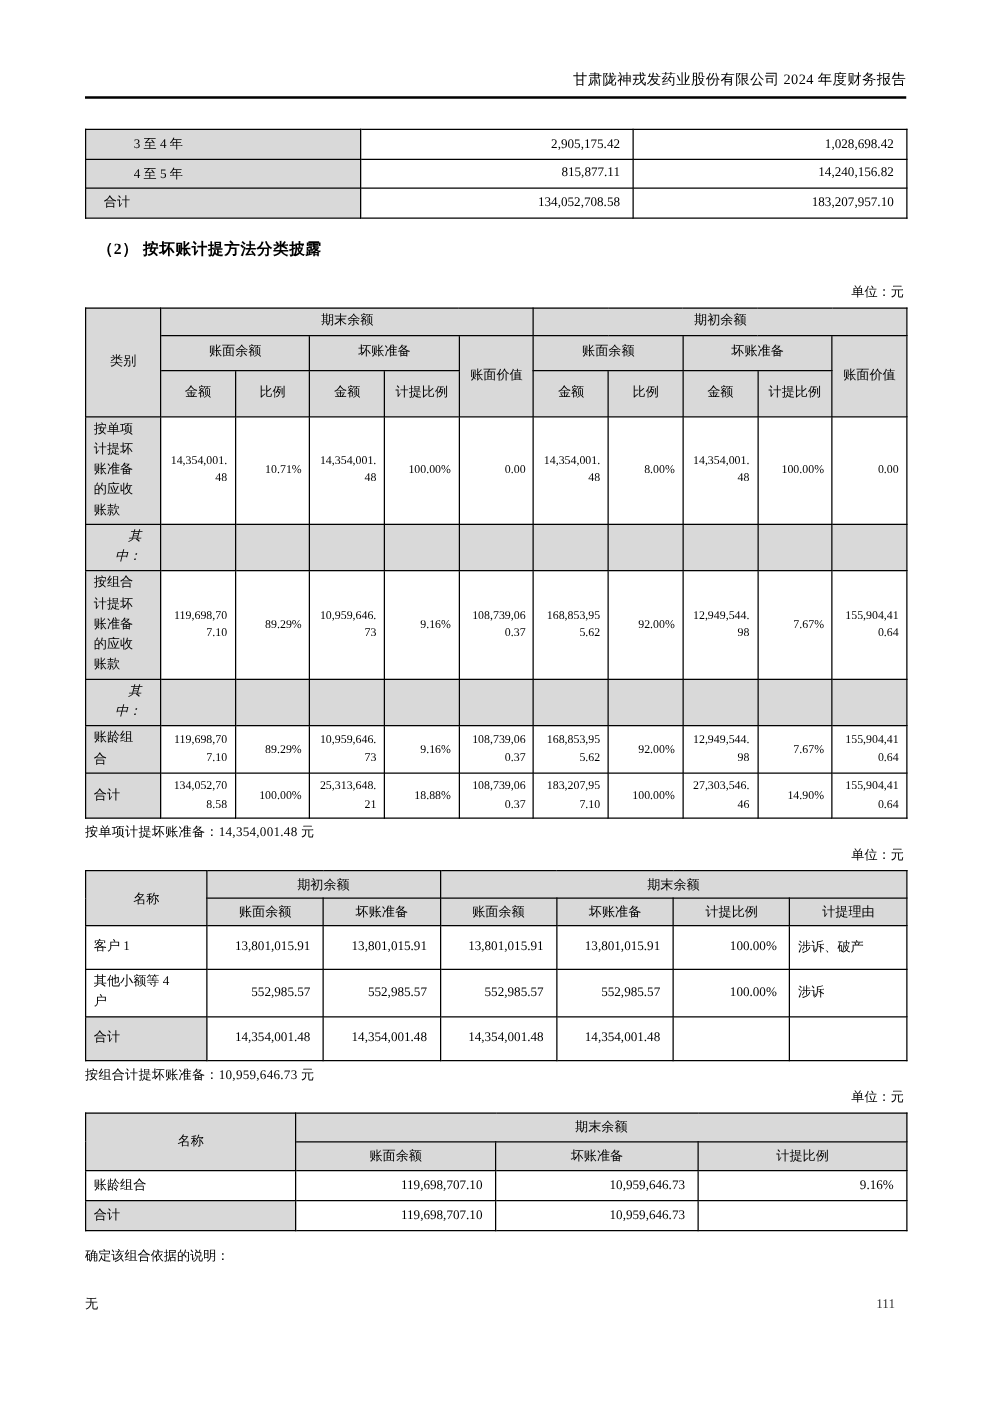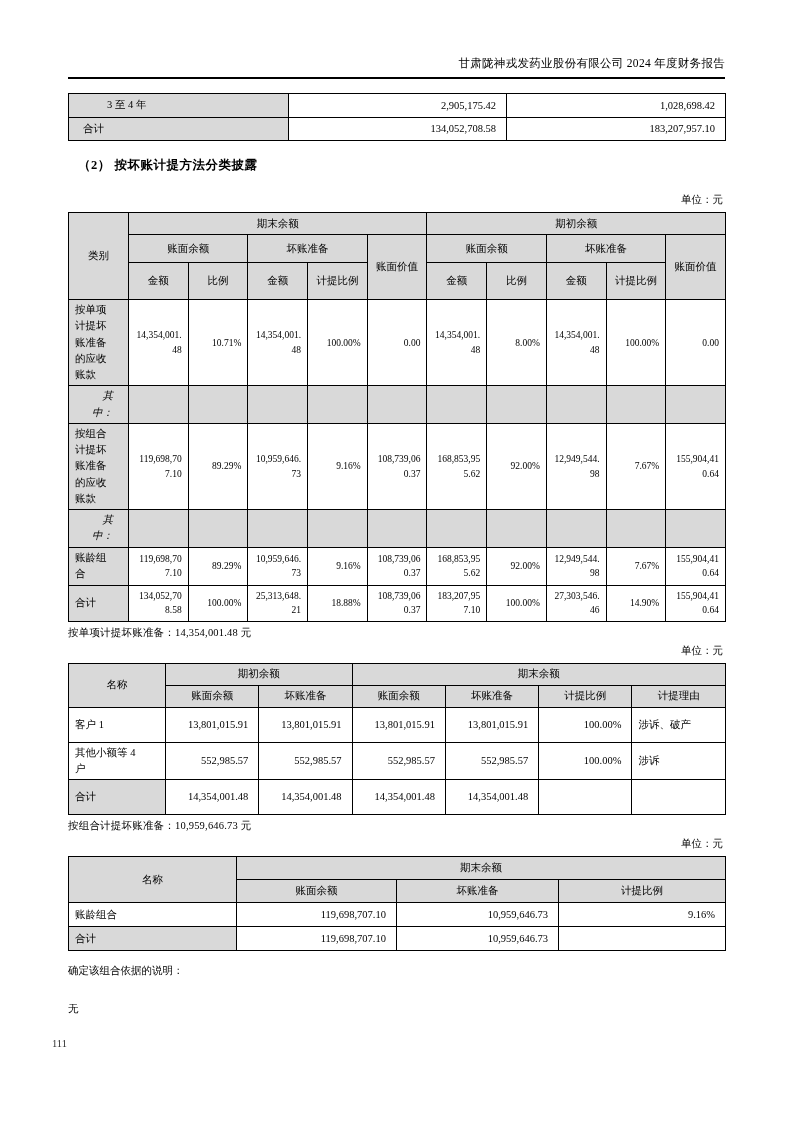--- a/index.html
+++ b/index.html
@@ -20,21 +20,21 @@
     text-align: right;
     font-size: 11.5px; letter-spacing: 0.3px;
   }
 
   
   table { border-collapse: collapse; table-layout: fixed; width: 657px; }
   td, th { border: 1px solid #000; font-weight: normal; vertical-align: middle; }
   .gray { background: #d9d9d9; }
 
   
-  .aging { margin-top: 14px; font-size: 10.5px; }
+  .aging { margin-top: 24px; font-size: 10.5px; }
   .aging td { height: 23.5px; }
   .aging .lbl { text-align: left; padding-left: 38px; }
   .aging .lbl-total { text-align: left; padding-left: 14px; }
   .aging .num { text-align: right; padding-right: 10px; }
 
   
   .sec-title { margin-top: 16px; font-size: 12.5px; font-weight: bold; padding-left: 10px; letter-spacing: .5px; }
 
   .unit { text-align: right; font-size: 10.5px; margin-top: 19px; margin-bottom: 5px; padding-right: 2px; font-family: Liberation Mono, monospace; }
   .unit2 { margin-top: 4px; }
@@ -74,22 +74,22 @@
   .portf { font-size: 10.5px; }
   .portf th { text-align: center; height: 23px; }
   .portf td { height: 24px; }
   .portf td.name { text-align: left; padding-left: 6px; }
   .portf td.num { text-align: right; padding-right: 10px; }
 
   .basis { margin-top: 13px; font-size: 10.5px; }
   .none-val { margin-top: 24px; font-size: 10.5px; }
 
   .page-num {
-    position: absolute; left: 52px; top: 1038px; width: 657px;
-    padding-right: 9px;
+    position: absolute; left: 68px; top: 1038px; width: 657px;
+    text-align: right; padding-right: 9px;
     font-size: 10.5px; color: #333;
   }
 </style>
 </head>
 <body>
 
 <div class="content">
 
   <div class="rpt-header">
     <span>甘肃陇神戎发药业股份有限公司 2024 年度财务报告</span>
@@ -99,20 +99,25 @@
     <colgroup>
         <col style="width:220px">
         <col style="width:218px">
         <col style="width:219px">
       </colgroup>
     <tbody>
         <tr>
       <td class="gray lbl">3 至 4 年</td>
       <td class="num">2,905,175.42</td>
       <td class="num">1,028,698.42</td>
+    </tr>
+    <tr>
+      <td class="gray lbl">4 至 5 年</td>
+      <td class="num">815,877.11</td>
+      <td class="num">14,240,156.82</td>
     </tr>
     <tr>
       <td class="gray lbl-total">合计</td>
       <td class="num">134,052,708.58</td>
       <td class="num">183,207,957.10</td>
     </tr>
   </tbody>
     </table>
 
   <div class="sec-title">（2）  按坏账计提方法分类披露</div>

